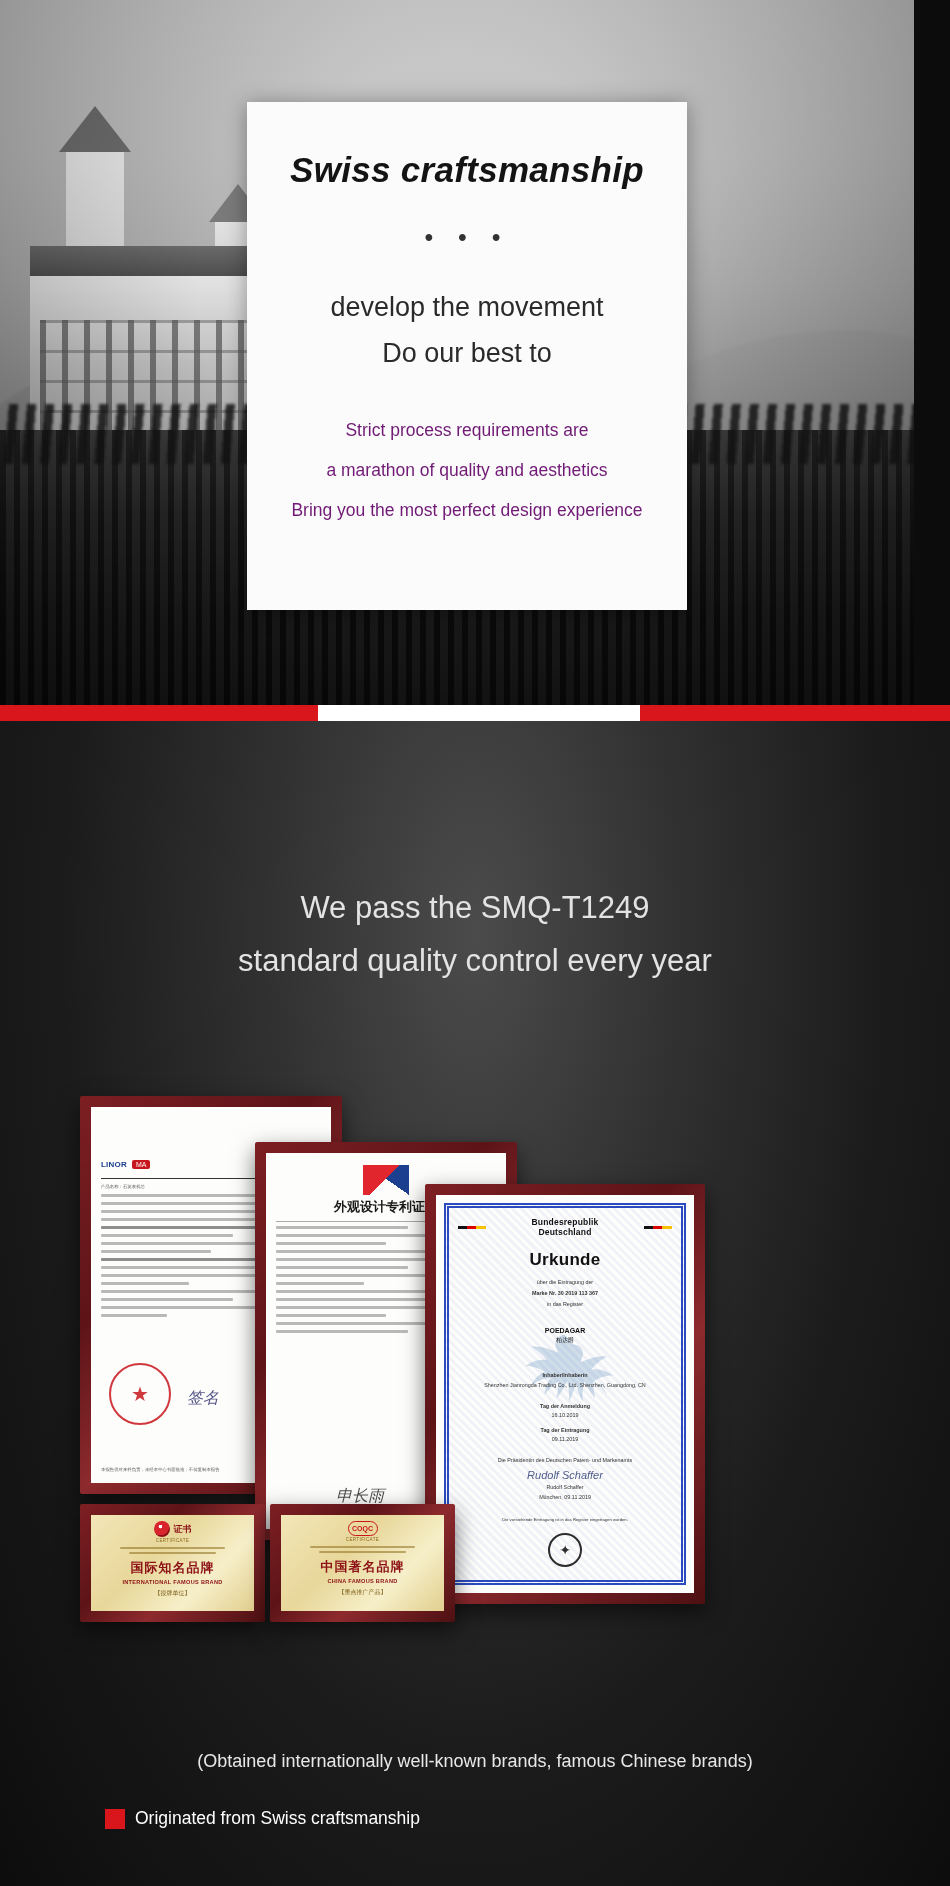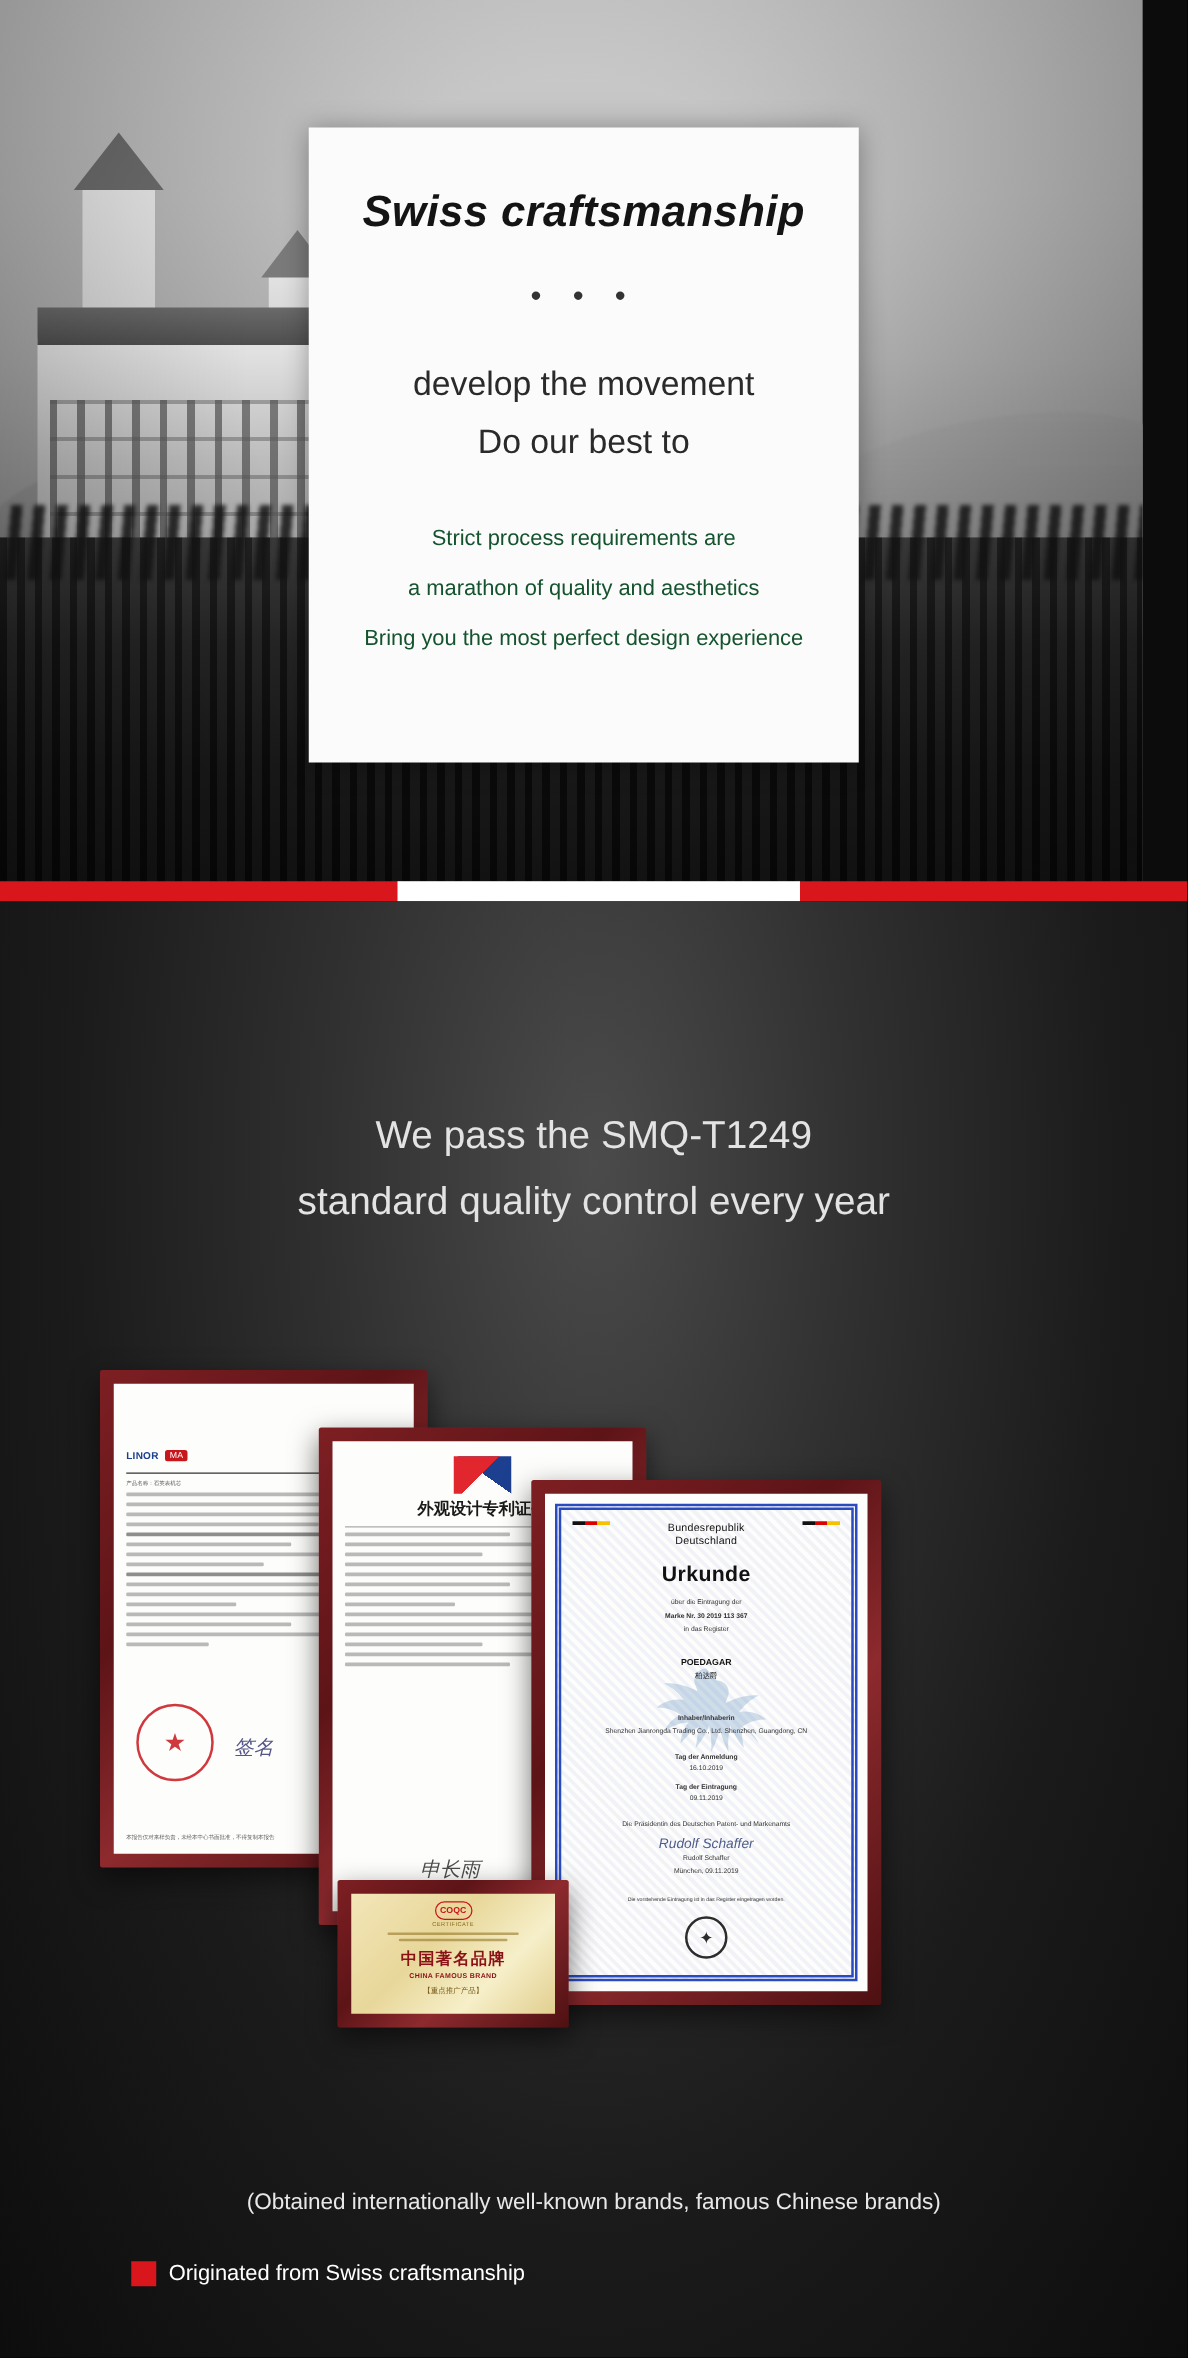--- a/index.html
+++ b/index.html
@@ -147,21 +147,21 @@
   .hero-card .sub {
     margin-top: 42px;
     font-size: 27px;
     color: #2a2a2a;
     line-height: 46px;
     font-weight: 400;
   }
   .hero-card .detail {
     margin-top: 34px;
     font-size: 17.5px;
-    color: #14532d;
+    color: #701a75;
     line-height: 40px;
   }
 
   
   .divider-bar {
     position: absolute;
     left: 0; top: 705px;
     width: 950px; height: 16px;
     background: #d8161c;
     display: flex;
@@ -287,22 +287,22 @@
 
   
   .c3-inner { padding: 0; background: #fff; }
   .c3-border {
     position: absolute; inset: 8px;
     border: 5px double #2a4bbf;
     background: repeating-linear-gradient(45deg, rgba(42,75,191,.06) 0 3px, transparent 3px 6px);
   }
   .c3-content { position: absolute; inset: 22px; text-align: center; }
   .c3-country {
-    font-size: 8.5px; font-weight: 400; color: #111; letter-spacing: .2px;
-    display: flex; justify-content: center; gap: 21px;
+    font-size: 8.5px; font-weight: 700; color: #111; letter-spacing: .2px;
+    display: flex; align-items: center; justify-content: center; gap: 21px;
   }
   .c3-flagline { width: 30px; height: 3px; background: linear-gradient(90deg,#111 33%, #d00 33% 66%, #f5c100 66%); }
   .c3-urkunde { font-size: 17px; font-weight: 700; color: #111; margin-top: 13px; letter-spacing: .3px; }
   .c3-small { font-size: 5.4px; color: #333; line-height: 9px; margin-top: 8px; }
   .c3-brand { font-size: 7px; font-weight: 700; color: #111; margin-top: 18px; }
   .c3-brand-cn { font-size: 6px; color: #111; margin-top: 2px; }
   .c3-eagle {
     position: absolute; left: 50%; top: 46%;
     transform: translate(-50%,-50%);
     width: 120px; height: 120px;
@@ -497,20 +497,36 @@
             <div class="sig" style="position:relative; left:0; display:block; font-size:11px; margin-top:4px; color:#23356e;">Rudolf Schaffer</div>
             <div class="c3-small" style="margin-top:2px">Rudolf Schaffer</div>
             <div class="c3-small" style="margin-top:1px">München, 09.11.2019</div>
             <div class="c3-small" style="margin-top:14px;font-size:4.2px;line-height:7px">Die vorstehende Eintragung ist in das Register eingetragen worden.</div>
           </div>
 
           <div class="c3-seal">✦</div>
         </div>
       </div>
 
+      <div class="frame plaque plaque1">
+        <div class="inner">
+          <div class="plq-top">
+            <span class="plq-medal"></span>
+            <span style="font-size:9px;color:#8c1117;font-weight:700">证书</span>
+          </div>
+          <div class="plq-en-small">CERTIFICATE</div>
+          <div class="plq-lines">
+            <div class="plq-ln" style="width:70%"></div>
+            <div class="plq-ln" style="width:58%"></div>
+          </div>
+          <div class="plq-cn">国际知名品牌</div>
+          <div class="plq-en">INTERNATIONAL FAMOUS BRAND</div>
+          <div class="plq-cn2">【授牌单位】</div>
+        </div>
+      </div>
 
       <div class="frame plaque plaque2">
         <div class="inner">
           <div class="plq-top">
             <span class="plq-coqc">COQC</span>
           </div>
           <div class="plq-en-small">CERTIFICATE</div>
           <div class="plq-lines">
             <div class="plq-ln" style="width:70%"></div>
             <div class="plq-ln" style="width:58%"></div>

